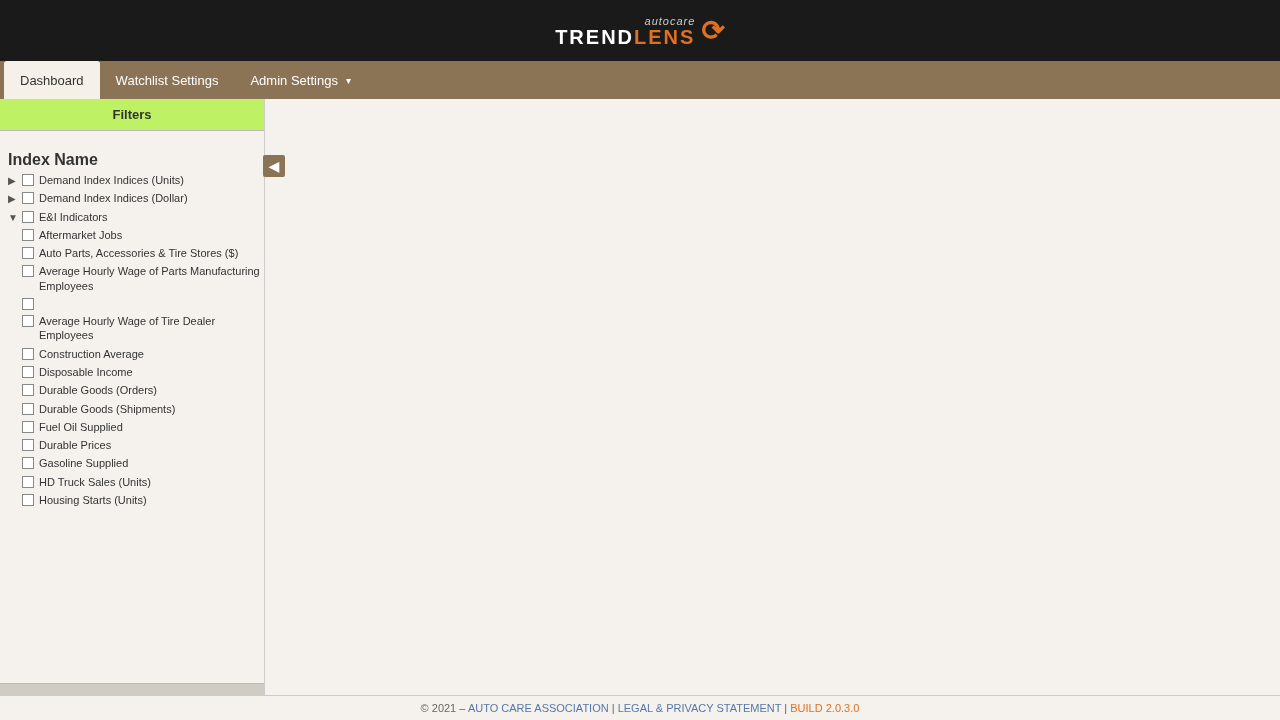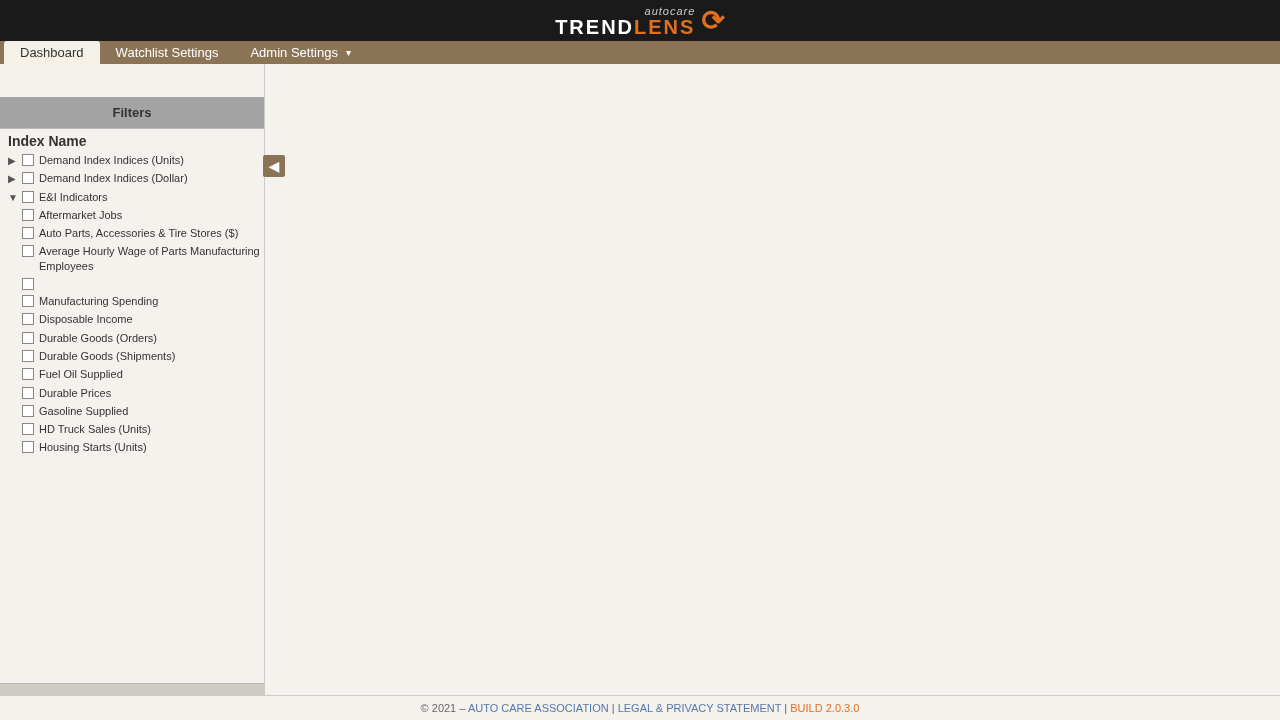--- a/index.html
+++ b/index.html
@@ -1,39 +1,39 @@
 <!DOCTYPE html>
 <html><head>
   <meta charset="utf-8">
   <style>
     * { box-sizing: border-box; margin: 0; padding: 0; }
     body { font-family: Arial, sans-serif; font-size: 12px; background: #222; display: flex; flex-direction: column; height: 720px; width: 1280px; overflow: hidden; }
 
     
-    .top-bar { background: #1a1a1a; height: 41px; display: flex; align-items: center; justify-content: center; }
+    .top-bar { background: #1a1a1a; height: 61px; display: flex; align-items: center; justify-content: center; }
     .logo { display: flex; align-items: center; }
 
     
-    .nav-bar { background: #8b7355; height: 23px; display: flex; align-items: stretch; padding: 0 4px; }
+    .nav-bar { background: #8b7355; height: 38px; display: flex; align-items: stretch; padding: 0 4px; }
     .nav-item { color: #fff; padding: 0 16px; display: flex; align-items: center; font-size: 13px; cursor: pointer; text-decoration: none; position: relative; }
     .nav-item.active { background: #f5f0e8; color: #333; border-radius: 3px 3px 0 0; }
     .nav-dropdown { display: flex; align-items: center; gap: 8px; justify-content: space-between; }
 
     
     .main-area { display: flex; flex: 1; overflow: hidden; background: #f0ede8; }
 
     
     .sidebar { width: 265px; background: #f5f2ed; border-right: 1px solid #ccc; display: flex; flex-direction: column; position: relative; overflow: hidden; }
-    .sidebar-header { background: #a3a3a3; text-align: center; padding: 8px; font-size: 13px; font-weight: bold; color: #333; border-bottom: 1px solid #bbb; margin-top: 33px; }
+    .sidebar-header { background: #bef264; text-align: center; padding: 8px; font-size: 13px; font-weight: bold; color: #333; border-bottom: 1px solid #bbb; }
     .sidebar-scroll { flex: 1; overflow-y: auto; overflow-x: hidden; }
     .sidebar-scroll::-webkit-scrollbar { width: 8px; }
     .sidebar-scroll::-webkit-scrollbar-track { background: #e8e4dd; }
     .sidebar-scroll::-webkit-scrollbar-thumb { background: #aaa; border-radius: 4px; }
 
-    .section-header { padding: 4px 8px 2px 8px; font-size: 14px; font-weight: bold; color: #333; }
+    .section-header { padding: 20px 8px 2px 8px; font-size: 16px; font-weight: bold; color: #333; }
 
     .tree-item { display: flex; align-items: flex-start; padding: 2px 4px 2px 8px; cursor: pointer; line-height: 1.3; }
     .tree-toggle { width: 12px; min-width: 12px; font-size: 10px; color: #555; margin-right: 2px; margin-top: 1px; }
     .checkbox { width: 12px; height: 12px; min-width: 12px; border: 1px solid #888; background: #fff; margin-right: 5px; margin-top: 1px; display: inline-block; }
     .item-label { font-size: 11px; color: #333; flex: 1; }
 
     .indent-1 { }
 
     
     .collapse-btn { position: absolute; top: 155px; left: 263px; width: 22px; height: 22px; background: #8b7355; border: none; color: #fff; cursor: pointer; display: flex; align-items: center; justify-content: center; font-size: 14px; z-index: 10; border-radius: 2px; }
@@ -120,25 +120,30 @@
         <span class="tree-toggle"></span>
         <span class="checkbox"></span>
         <span class="item-label">Average Hourly Wage of Parts Manufacturing Employees</span>
       </div>
 
       <div class="tree-item indent-1">
         <span class="tree-toggle"></span>
         <span class="checkbox"></span>
       </div>
 
-
-      <div class="tree-item indent-1">
-        <span class="tree-toggle"></span>
-        <span class="checkbox"></span>
-        <span class="item-label">Manufacturing Spending</span>
+      <div class="tree-item indent-1">
+        <span class="tree-toggle"></span>
+        <span class="checkbox"></span>
+        <span class="item-label">Average Hourly Wage of Tire Dealer Employees</span>
+      </div>
+
+      <div class="tree-item indent-1">
+        <span class="tree-toggle"></span>
+        <span class="checkbox"></span>
+        <span class="item-label">Construction Average</span>
       </div>
 
 
       <div class="tree-item indent-1">
         <span class="tree-toggle"></span>
         <span class="checkbox"></span>
         <span class="item-label">Disposable Income</span>
       </div>
 
       <div class="tree-item indent-1">

